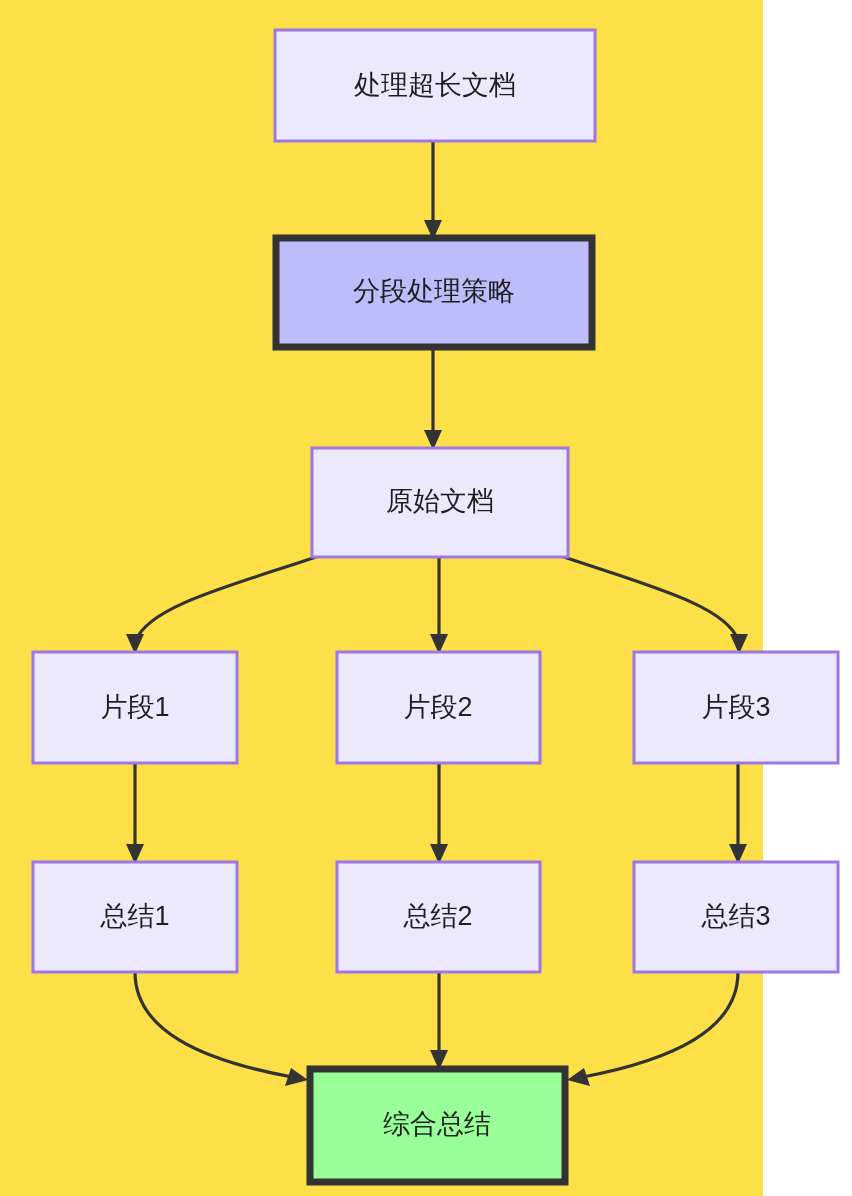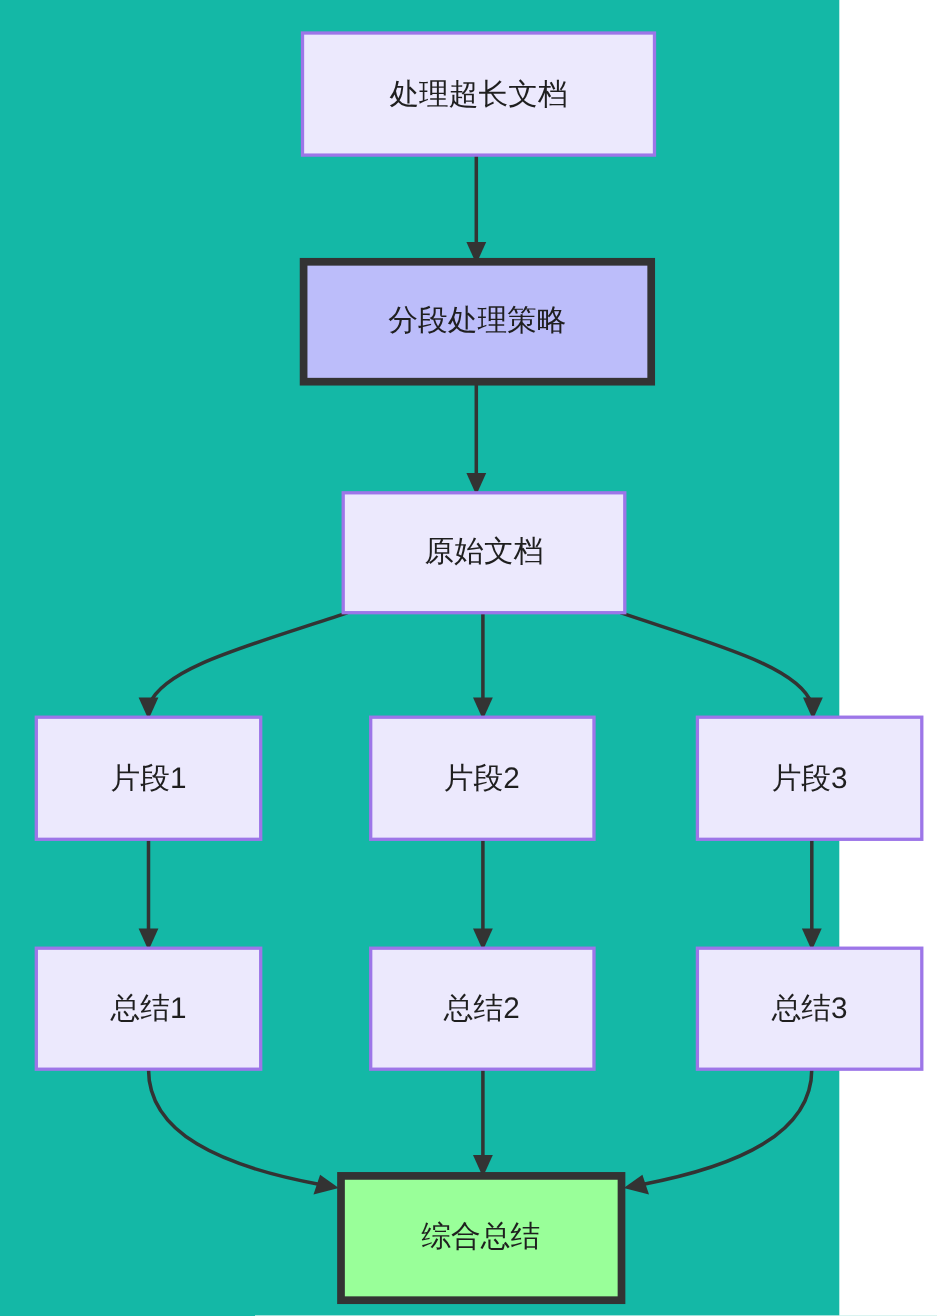--- a/index.html
+++ b/index.html
@@ -10,21 +10,21 @@
   body {
     width: 852px;
     height: 1196px;
     font-family: "Liberation Sans", "DejaVu Sans", sans-serif;
     overflow: hidden;
   }
   #diagram-root {
     position: relative;
     width: 763px;
     height: 1196px;
-    background: #14b8a6;
+    background: #fde047;
   }
   svg#flowchart {
     display: block;
     width: 852px;
     height: 1196px;
   }
   .node-rect-default {
     fill: #ece9fd;
     stroke: #9d76e8;
     stroke-width: 3;

